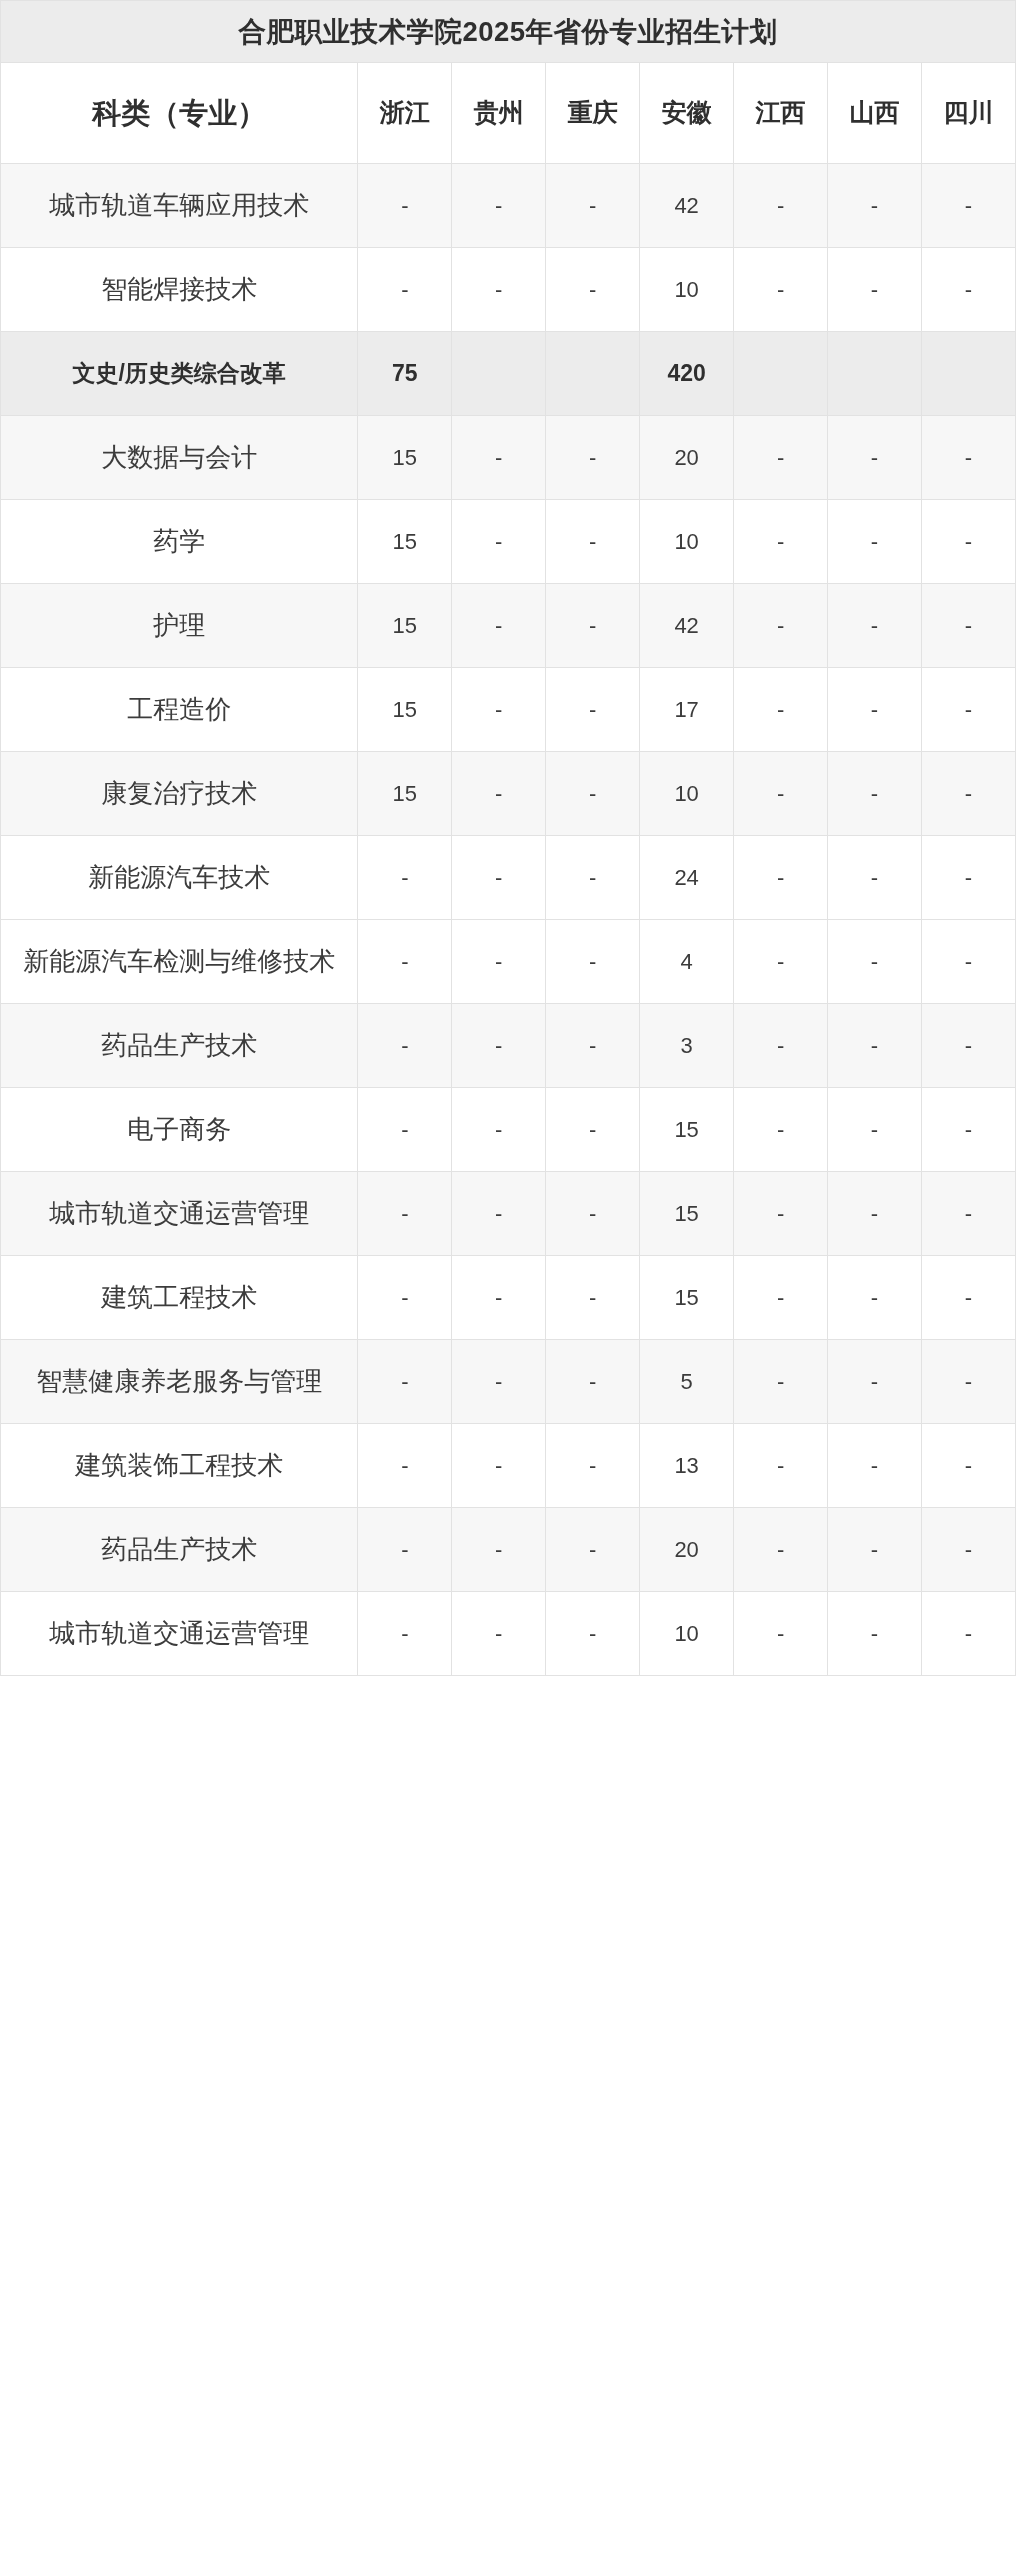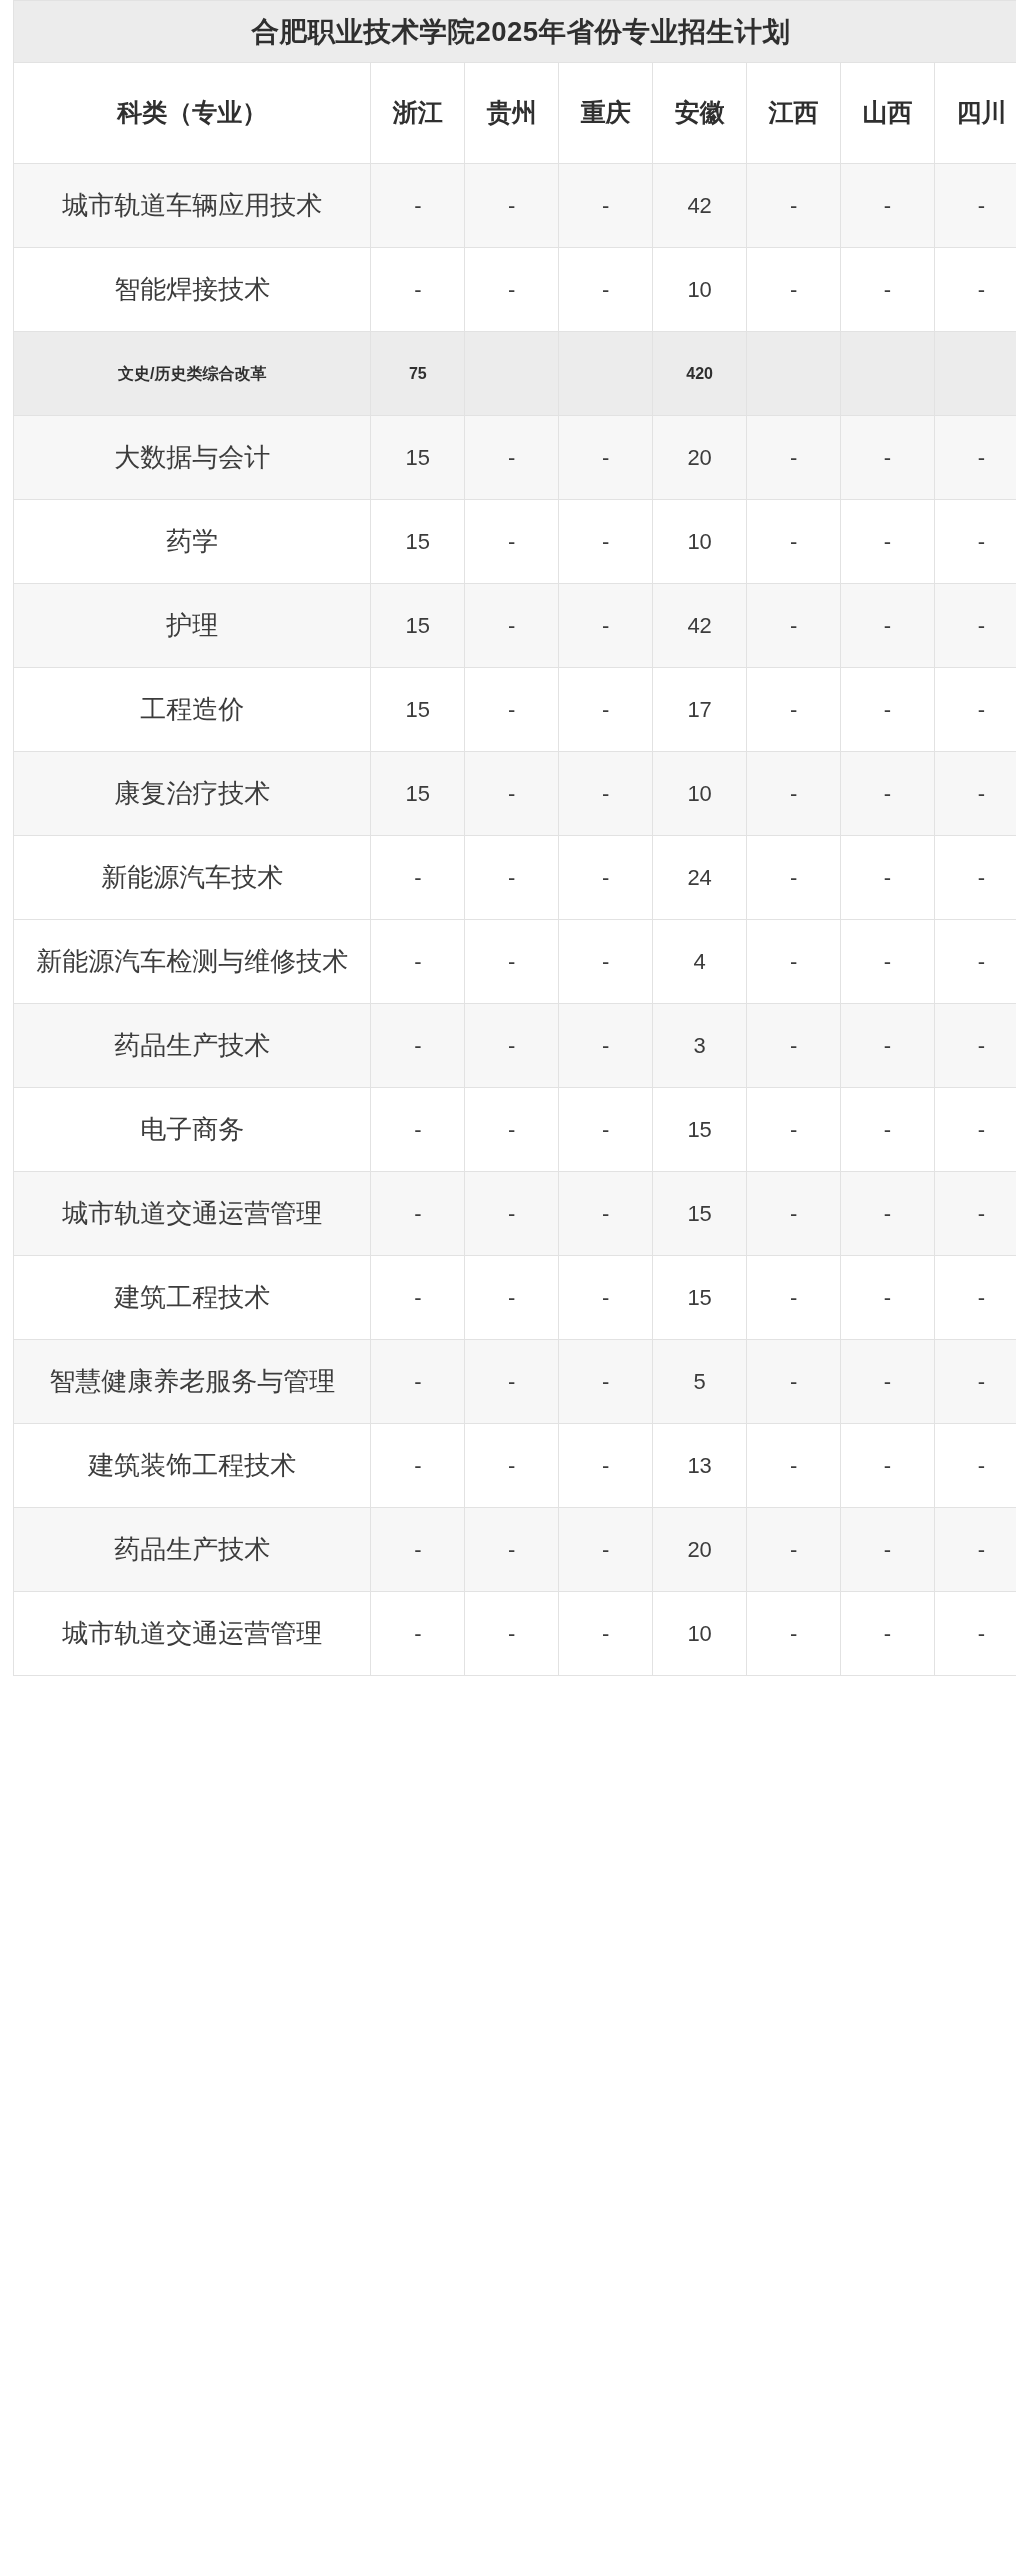--- a/index.html
+++ b/index.html
@@ -9,21 +9,20 @@
   }
   body {
     width: 1016px;
     font-family: "Liberation Sans", "DejaVu Sans", sans-serif;
     color: #333333;
     -webkit-font-smoothing: antialiased;
   }
   .sheet {
     width: 1016px;
     box-sizing: border-box;
-    padding-left: 13px;
   }
   table.plan {
     width: 1016px;
     border-collapse: collapse;
     table-layout: fixed;
   }
   table.plan td, table.plan th {
     border: 0.9px solid #e2e2e2;
     box-sizing: border-box;
   }
@@ -42,21 +41,21 @@
     font-size: 25px;
     font-weight: bold;
     color: #2f2f2f;
     text-align: center;
     vertical-align: middle;
     height: 101px;
     padding: 5.5px 3.7px;
     line-height: 1.25;
   }
   .head-row th.major-head {
-    font-size: 25px;
+    font-size: 29px;
   }
   .data-row td {
     text-align: center;
     vertical-align: middle;
     font-size: 22px;
     color: #3c3c3c;
     padding: 13px 5.5px;
     line-height: 1.45;
     height: 84px;
   }
@@ -67,21 +66,21 @@
   .data-row.shade td {
     background: #f7f7f7;
   }
   .data-row.plain td {
     background: #ffffff;
   }
   .data-row.group td {
     background: #ececec;
     font-weight: bold;
     color: #2f2f2f;
-    font-size: 16px;
+    font-size: 23px;
     margin-top: 48px;
   }
   col.c-major { width: 194px; }
   col.c-prov  { width: 51px; }
   .num { font-variant-numeric: tabular-nums; }
 </style>
 </head>
 <body>
 
 <div class="sheet">

